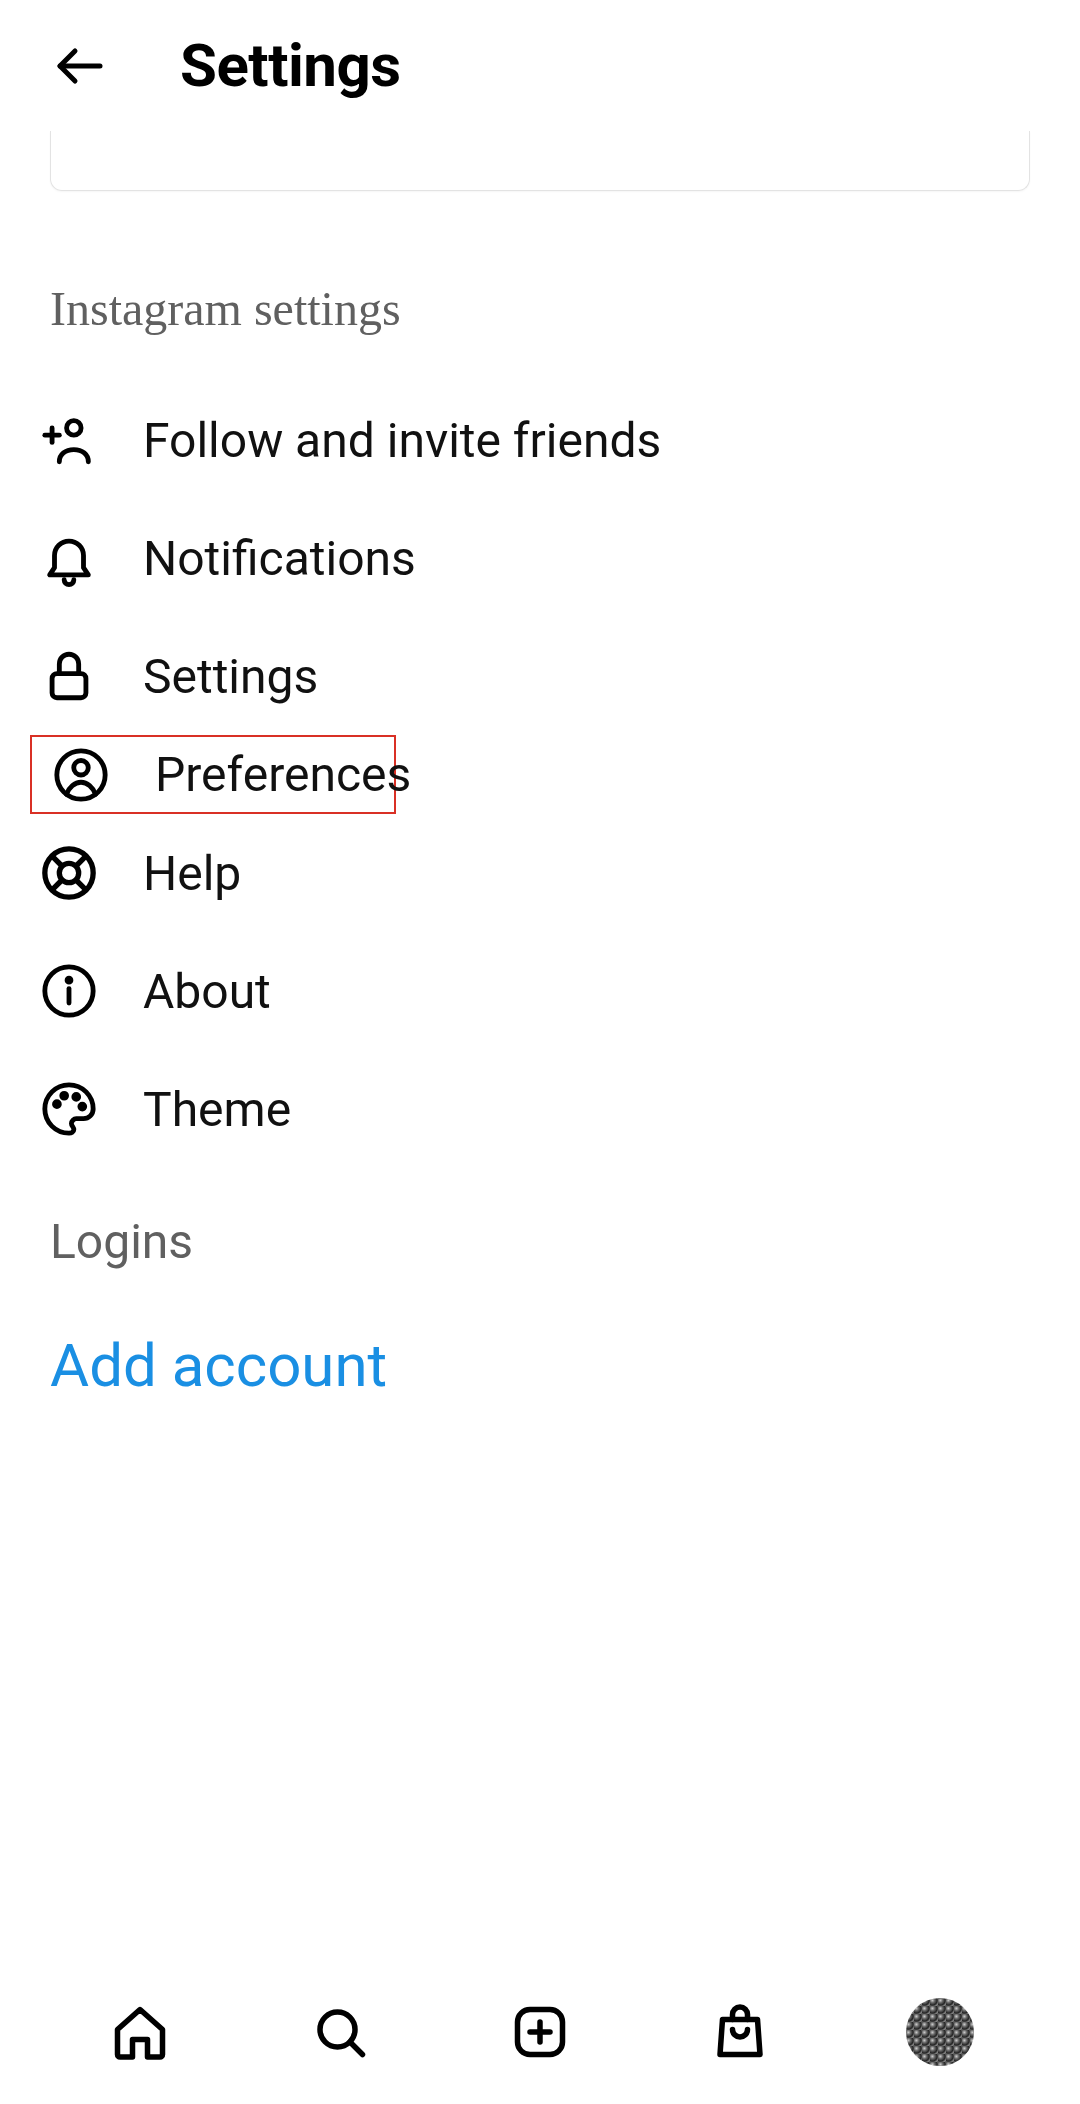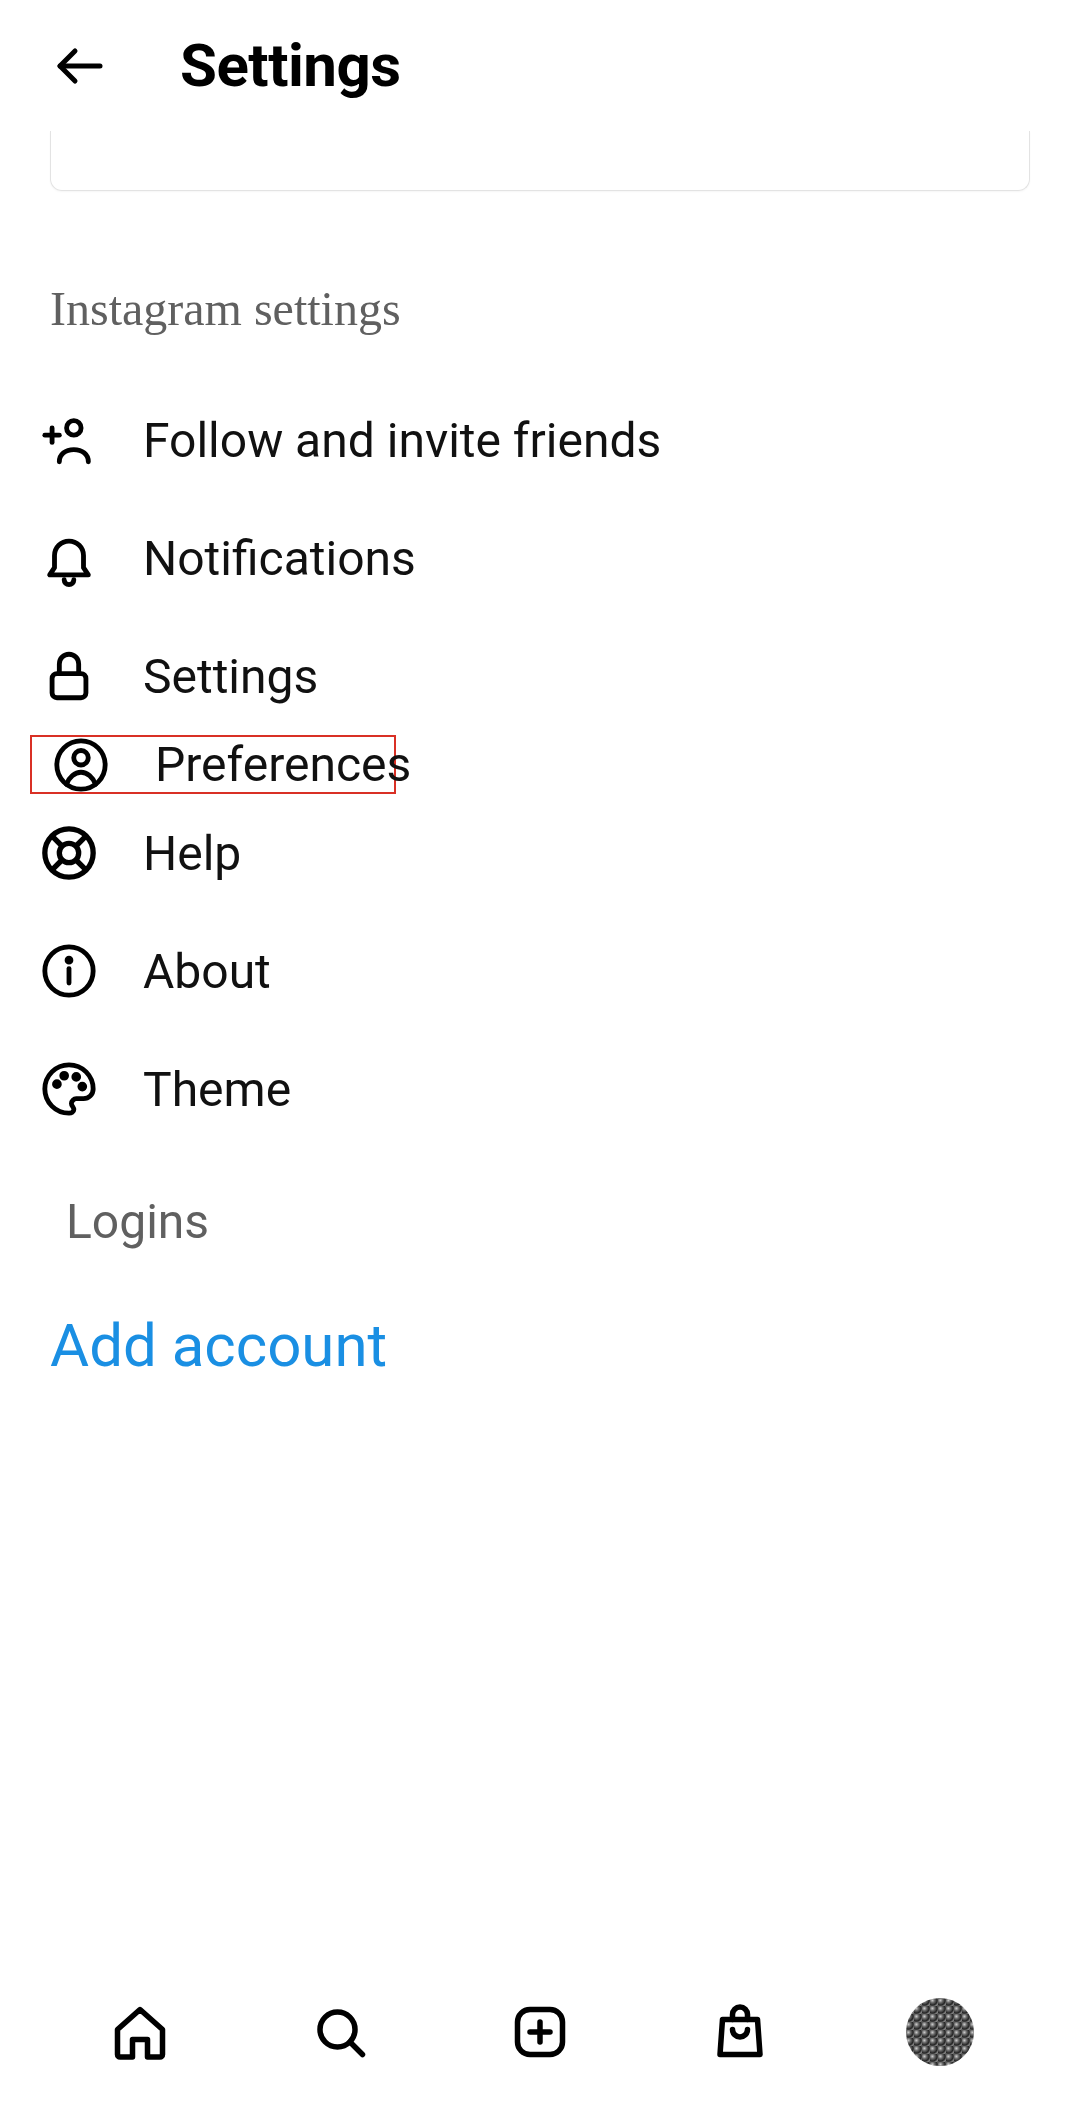--- a/index.html
+++ b/index.html
@@ -70,21 +70,20 @@
     border: 2px solid #d93025;
     margin-left: 30px;
     width: 366px;
   }
   .logins-header {
     font-size: 48px;
     color: #606060;
     padding: 0 50px;
     margin-top: 45px;
     margin-bottom: 60px;
-    margin-left: 16px;
   }
   .link-item {
     font-size: 60px;
     color: #1a8fe3;
     padding: 0 50px;
     cursor: pointer;
   }
   .bottom-nav {
     position: absolute;
     left: 0; right: 0; bottom: 0;
@@ -154,21 +153,21 @@
   <div class="menu-icon">
     <svg width="58" height="58" viewBox="0 0 24 24" fill="none" stroke="#000" stroke-width="2" stroke-linecap="round" stroke-linejoin="round">
       <rect x="5" y="11" width="14" height="10" rx="2"></rect>
       <path d="M8 11V7a4 4 0 0 1 8 0v4"></path>
     </svg>
   </div>
   <div class="menu-label">Settings</div>
 </div>
 
 <div class="highlight-box">
-  <div class="menu-item" style="padding-left:20px;height:55px;">
+  <div class="menu-item" style="padding-left:20px;height:75px;">
     <div class="menu-icon">
       <svg width="58" height="58" viewBox="0 0 24 24" fill="none" stroke="#000" stroke-width="2" stroke-linecap="round" stroke-linejoin="round">
         <circle cx="12" cy="12" r="10"></circle>
         <circle cx="12" cy="9" r="3"></circle>
         <path d="M6 20c1-3 3.5-5 6-5s5 2 6 5"></path>
       </svg>
     </div>
     <div class="menu-label">Preferences</div>
   </div>
 </div>

